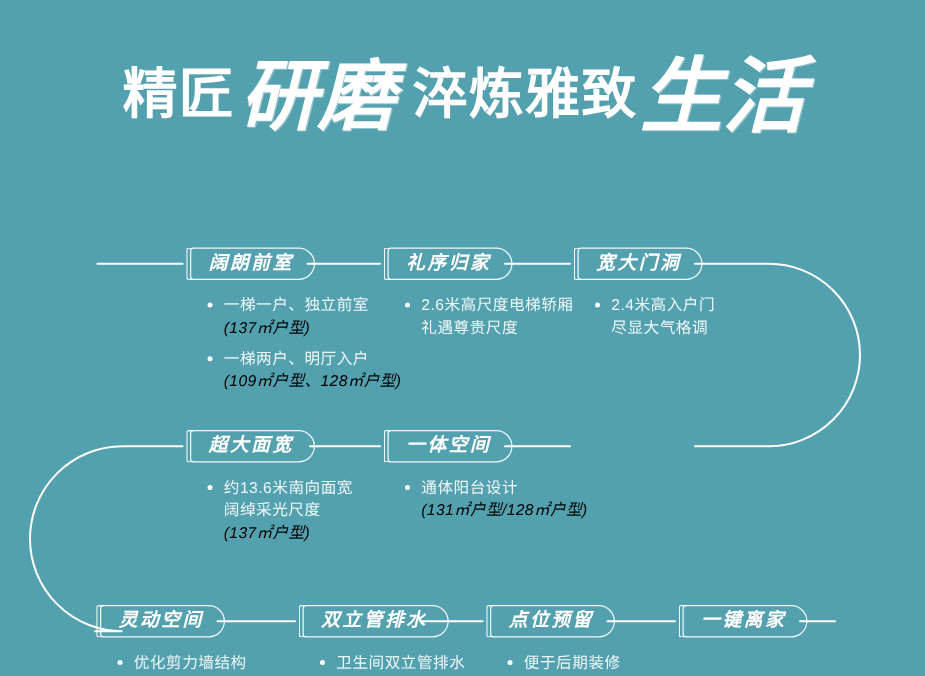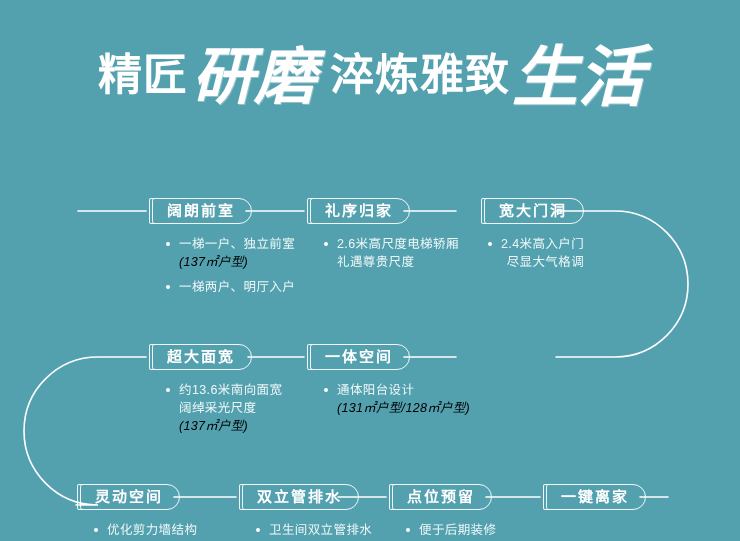--- a/index.html
+++ b/index.html
@@ -98,20 +98,21 @@
     padding: 3px 16px 4px 14px;
     border: 1px solid rgba(255,255,255,0.92);
     border-radius: 3px 14px 14px 3px;
     font-size: 15px;
     font-weight: 700;
     letter-spacing: 2px;
     line-height: 17px;
     white-space: nowrap;
     color: #ffffff;
     background: transparent;
+    font-style: italic;
   }
   
   .chip::before {
     content: "";
     position: absolute;
     left: -4px;
     top: -1px;
     bottom: -1px;
     width: 5px;
     border: 1px solid rgba(255,255,255,0.92);
@@ -160,21 +161,21 @@
     letter-spacing: 0.4px;
   }
 
   
   .r1 { top: 198px; }
   .r2 { top: 344px; }
   .r3 { top: 484px; }
 
   .c1 { left: 152px; }
   .c2 { left: 310px; }
-  .c3 { left: 474px; text-align: right; }
+  .c3 { left: 462px; }
 
   .r3.p1 { left: 80px; }
   .r3.p2 { left: 242px; }
   .r3.p3 { left: 392px; }
   .r3.p4 { left: 546px; }
 </style>
 </head>
 <body>
 
 <div id="poster">
@@ -206,20 +207,21 @@
 
   <div class="cell r1 c1">
     <div class="chip">阔朗前室</div>
     <ul class="bullets">
       <li>
         <span>一梯一户、独立前室</span>
         <span class="sub">(137㎡户型)</span>
       </li>
       <li>
         <span>一梯两户、明厅入户</span>
+        <span class="sub">(109㎡户型、128㎡户型)</span>
       </li>
     </ul>
   </div>
 
   <div class="cell r1 c2">
     <div class="chip">礼序归家</div>
     <ul class="bullets">
       <li>
         <span>2.6米高尺度电梯轿厢</span>
         <span class="plain">礼遇尊贵尺度</span>

